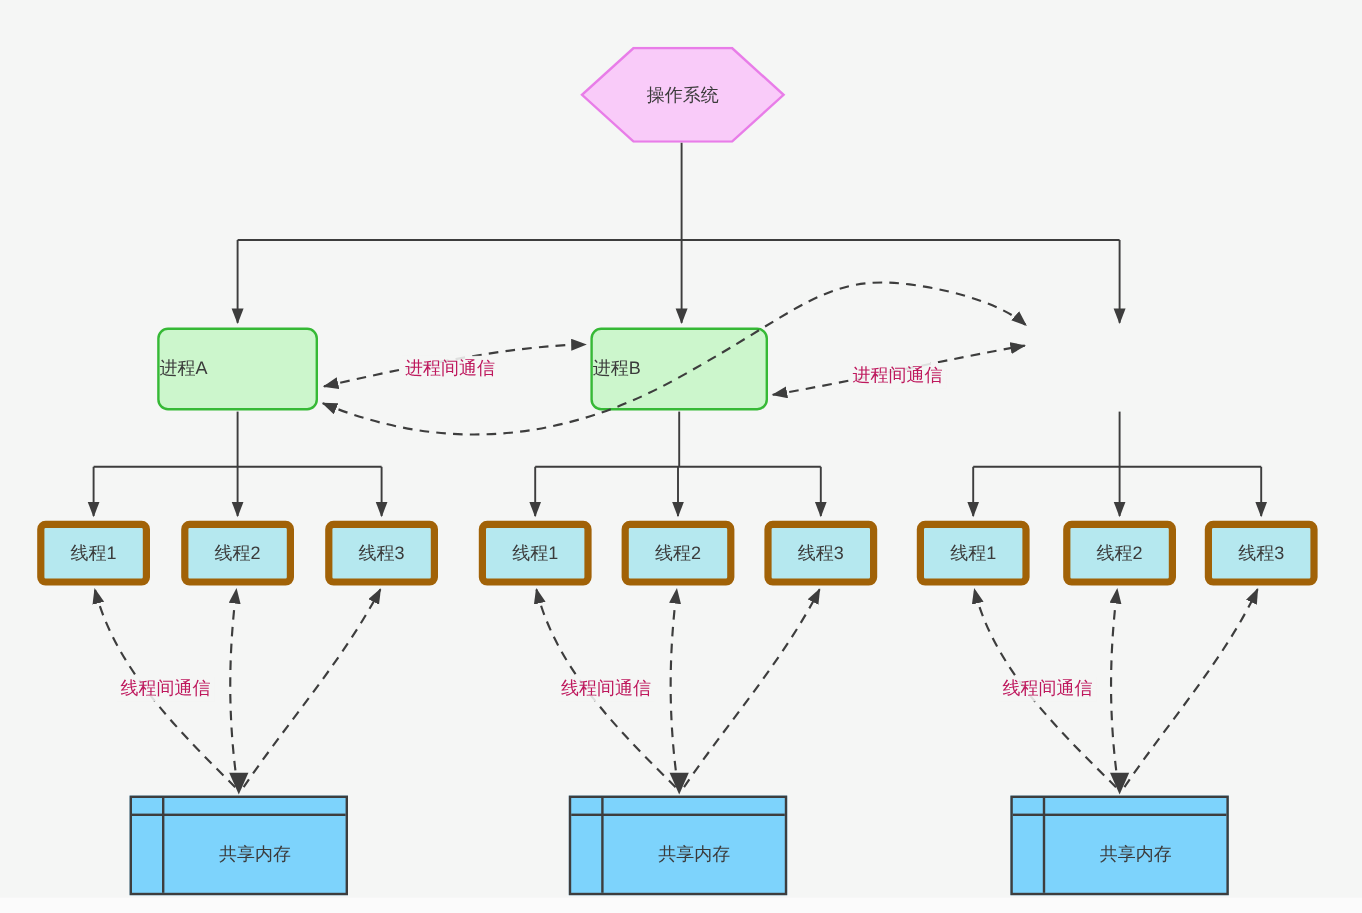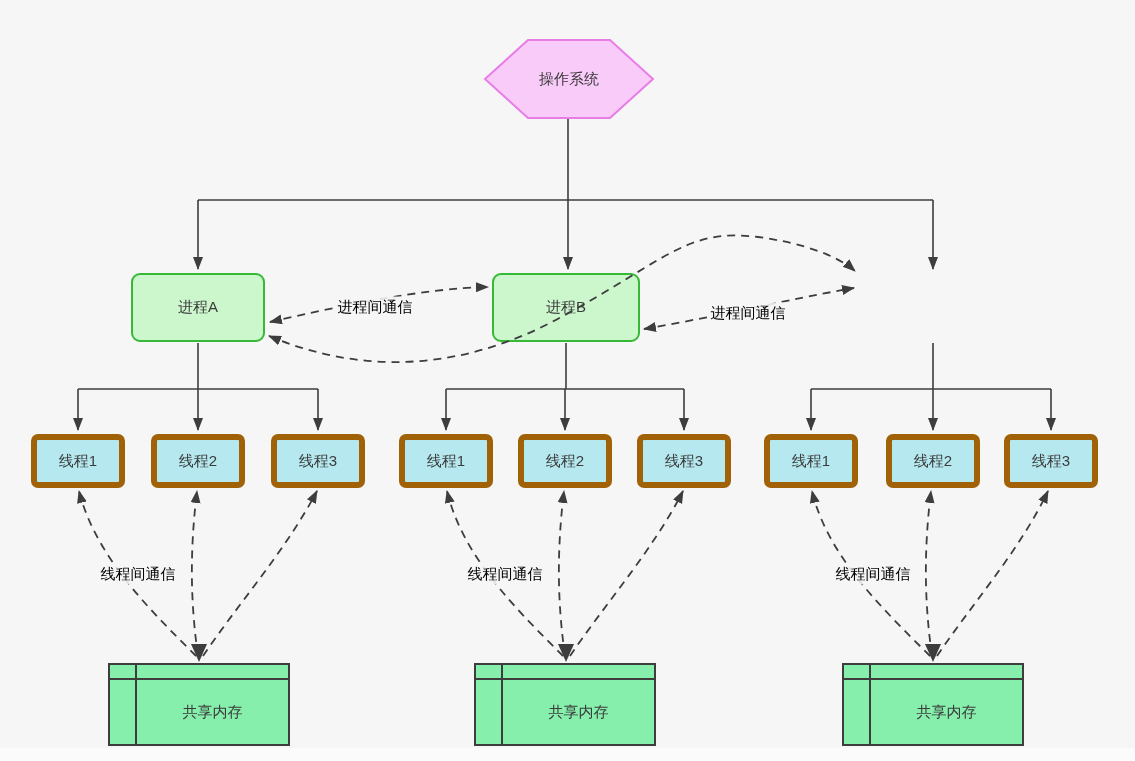--- a/index.html
+++ b/index.html
@@ -15,49 +15,49 @@
   .hex-node svg{position:absolute;left:0;top:0;}
   .hex-node polygon{fill:#f9cbf9;stroke:#e87de8;stroke-width:2;}
   .hex-node .node-label{
     position:absolute;left:0;top:0;right:0;bottom:0;
     display:flex;align-items:center;justify-content:center;
   }
   
   .process-node{
     position:absolute;z-index:1;box-sizing:border-box;
     background:#ccf6cc;border:2px solid #36b936;border-radius:9px;
-    display:flex;align-items:center;justify-content:center;
+    display:flex;align-items:center;
   }
   
   .thread-node{
     position:absolute;z-index:1;box-sizing:border-box;
     width:94px;height:54px;top:434px;
     background:#b5e8ef;border:6px solid #a16207;border-radius:7px;
     display:flex;align-items:center;justify-content:center;
   }
   
   .memory-node{
     position:absolute;z-index:1;box-sizing:border-box;
     width:182px;height:83px;top:663px;
-    background:#86efac;border:2px solid #3d3d3d;
+    background:#7dd3fc;border:2px solid #3d3d3d;
   }
   .mem-hline{position:absolute;left:0;right:0;top:13px;border-top:2px solid #3d3d3d;}
   .mem-vline{position:absolute;top:0;bottom:0;left:25px;border-left:2px solid #3d3d3d;}
   .mem-label-wrap{
     position:absolute;left:27px;top:15px;right:0;bottom:0;
     display:flex;align-items:center;justify-content:center;
   }
   
   .edges{position:absolute;left:0;top:0;z-index:2;pointer-events:none;}
   .edge-solid{fill:none;stroke:#3d3d3d;stroke-width:1.6;}
   .edge-dashed{fill:none;stroke:#3d3d3d;stroke-width:1.8;stroke-dasharray:8 6;}
   
   .edge-label{
     position:absolute;z-index:3;transform:translate(-50%,-50%);
-    font-size:15px;color:#000000;white-space:nowrap;
+    font-size:15px;color:#be185d;white-space:nowrap;
     background:rgba(245,246,245,0.88);padding:1px 3px;
   }
   .bottom-strip{position:absolute;left:0;right:0;top:748px;height:13px;background:#fbfbfb;z-index:0;}
 </style>
 </head>
 <body>
 
 <div class="canvas">
 
   <div class="bottom-strip"></div>

